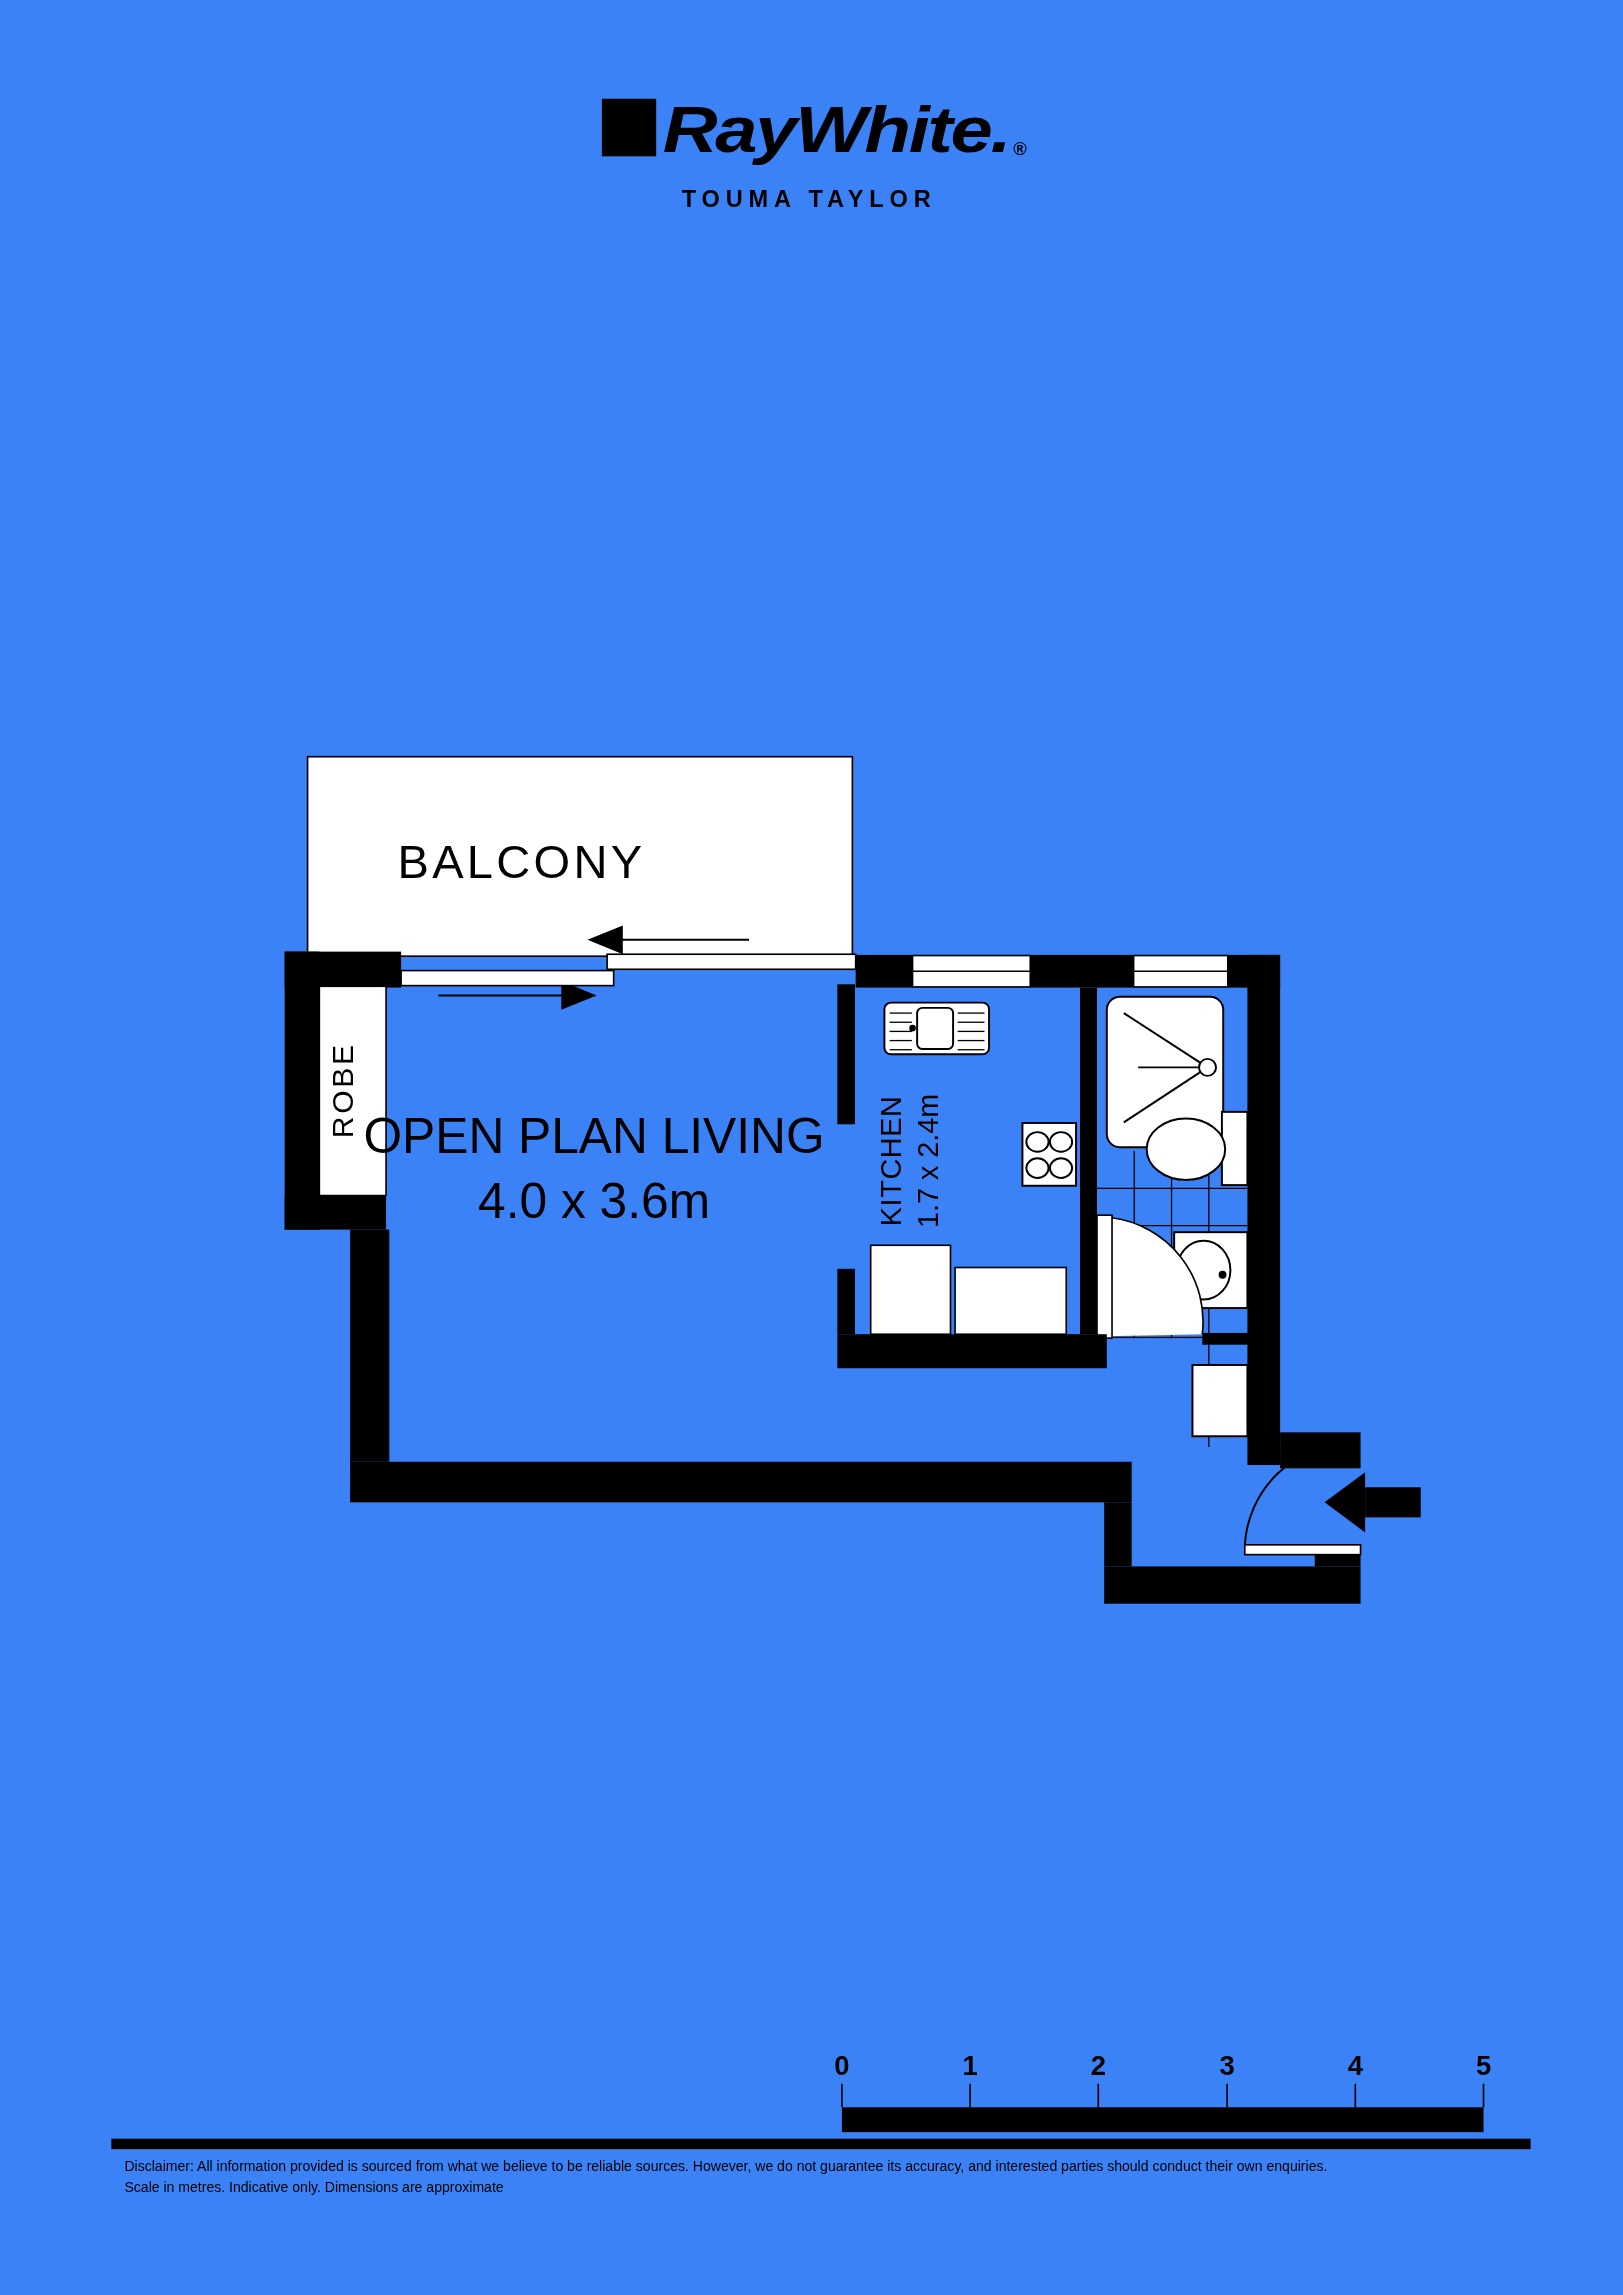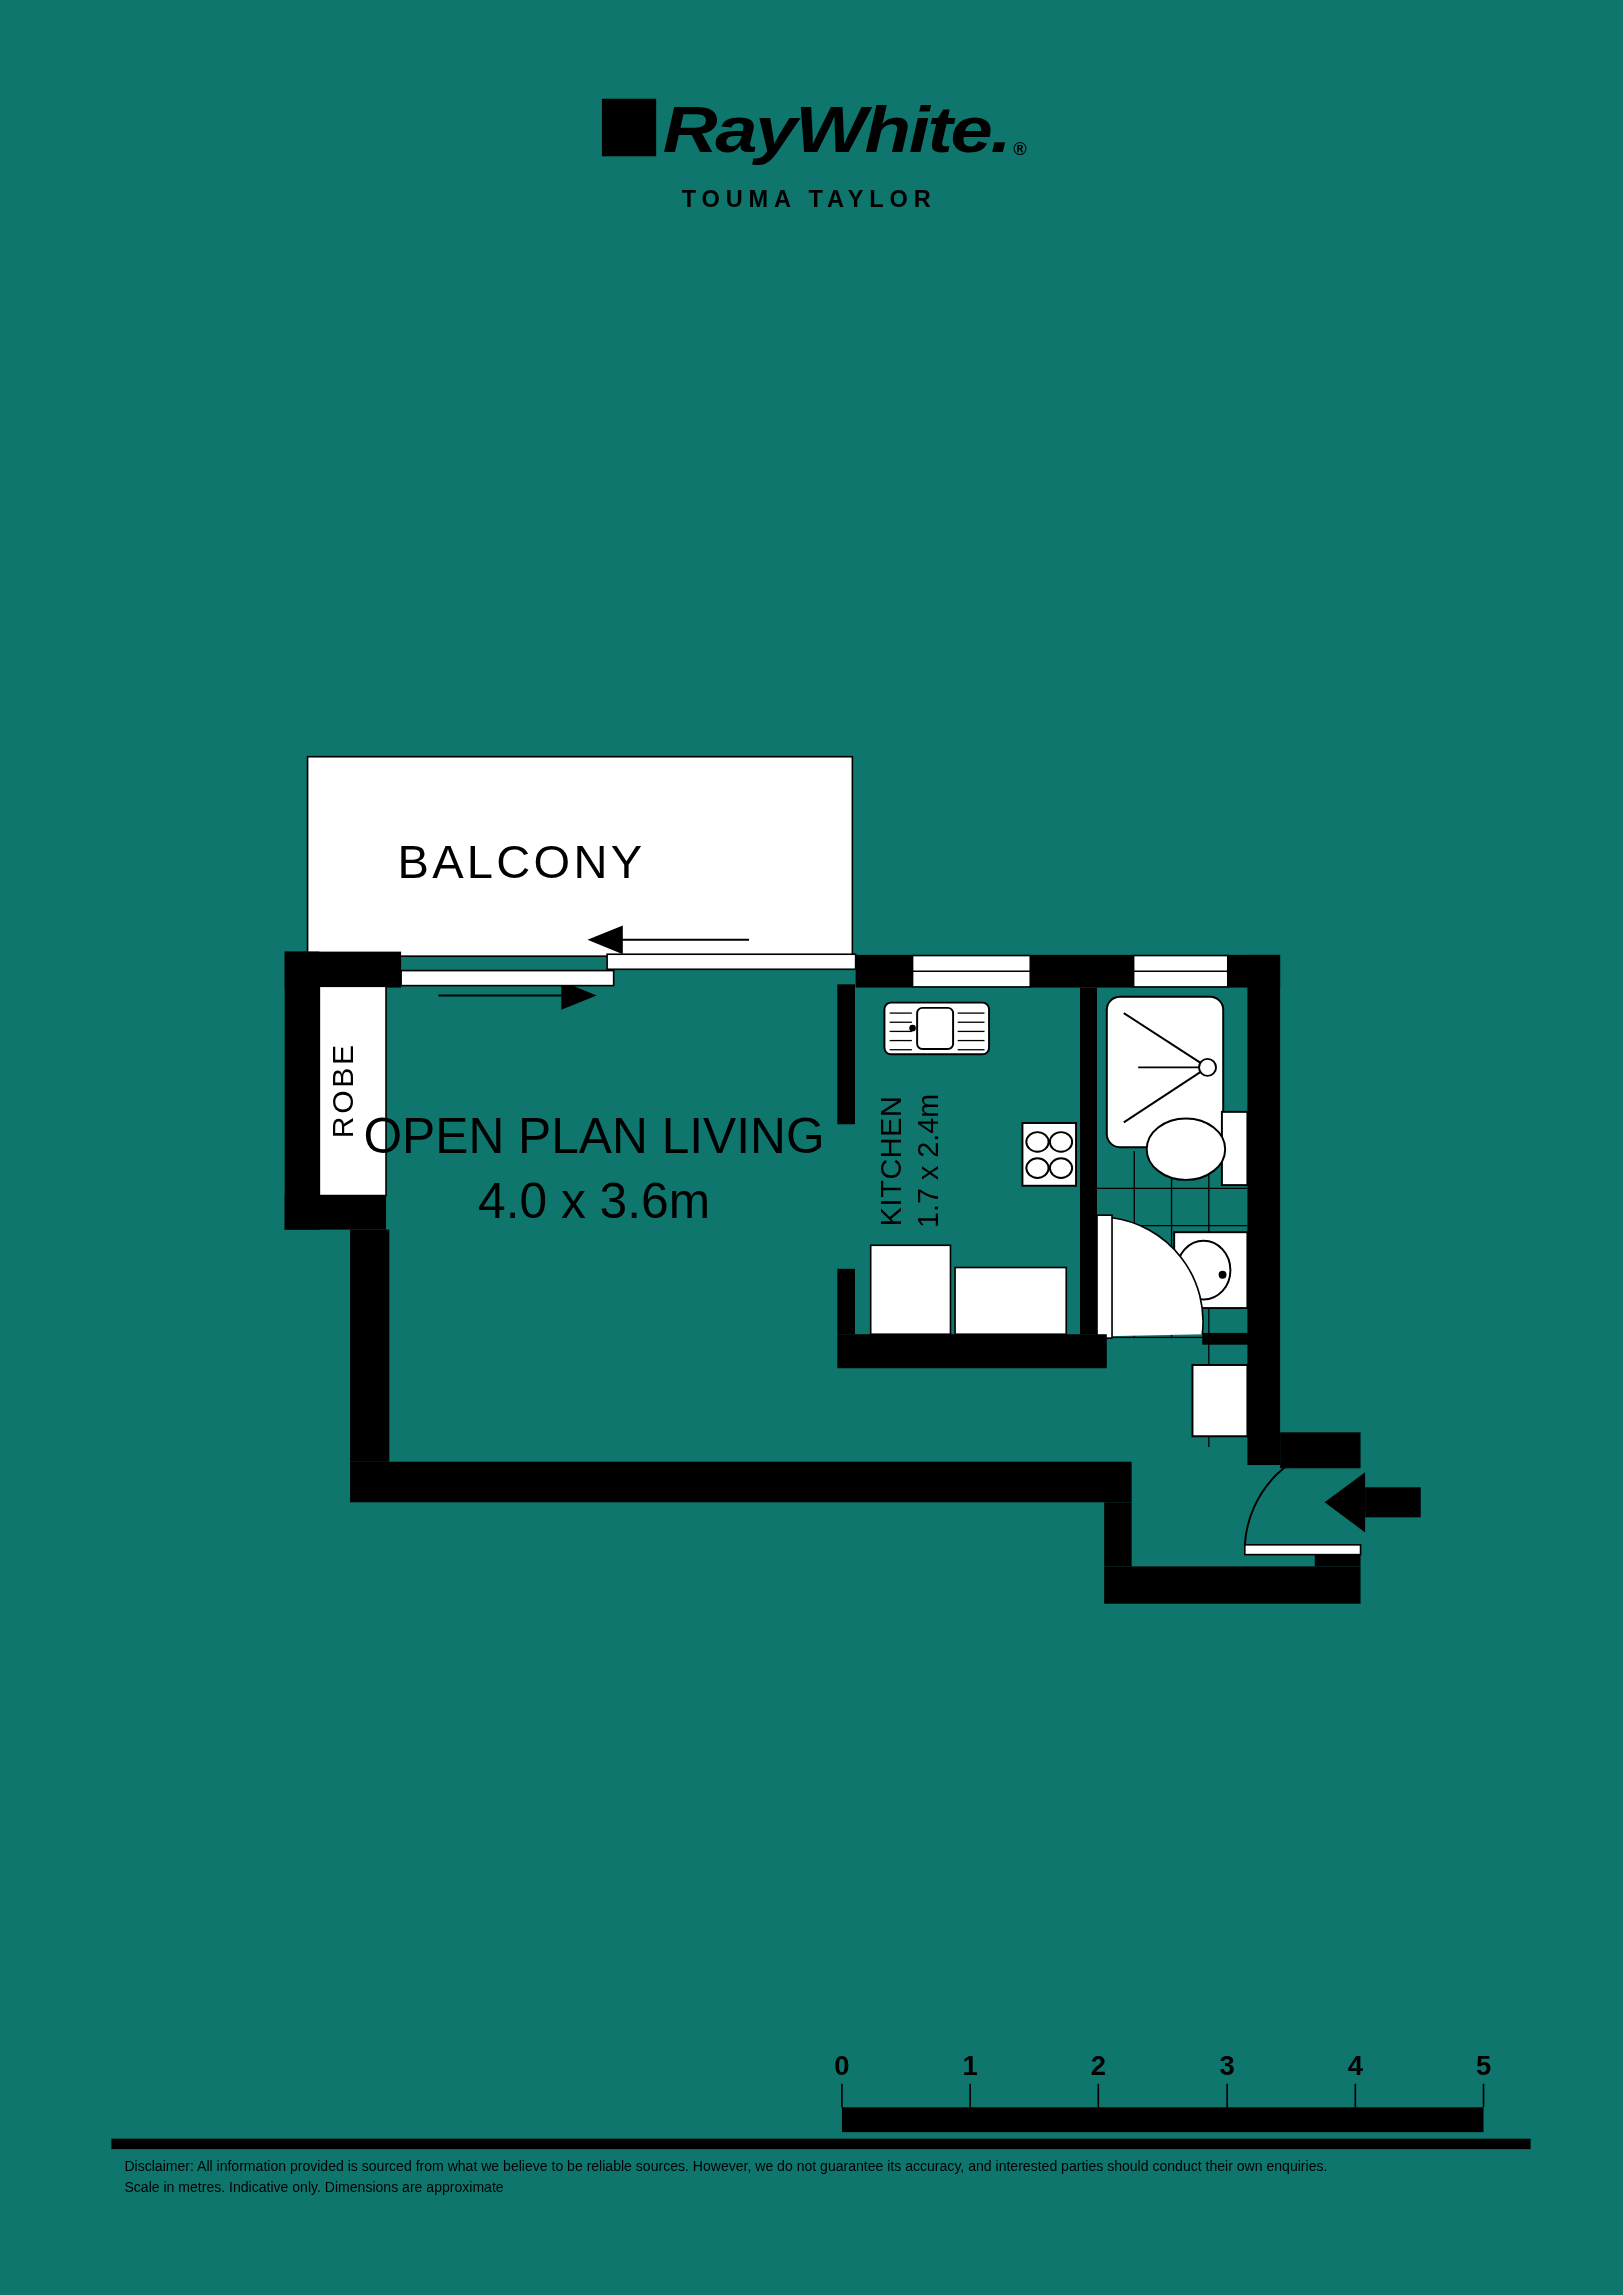--- a/index.html
+++ b/index.html
@@ -1,16 +1,16 @@
 <!DOCTYPE html>
 <html style="font-size:10.5px"><head>
 <meta charset="utf-8">
 <style>
   html,body{margin:0;padding:0;background:#ffffff;}
-  .page{position:relative;width:1623px;height:2295px;background:#0f766e;overflow:hidden;}
+  .page{position:relative;width:1623px;height:2295px;background:#3b82f6;overflow:hidden;}
   svg text{font-family:"Liberation Sans", sans-serif;fill:#000;}
   .brand-text{font-weight:bold;font-style:italic;letter-spacing:-3px;}
   .office-text{font-weight:bold;letter-spacing:9px;}
   .room-label{font-weight:normal;}
   .wall{fill:#000;stroke:none;}
   .thin{fill:#fff;stroke:#000;stroke-width:2.5;}
   .fixture{fill:#fff;stroke:#000;stroke-width:3;}
   .tick-num{font-weight:bold;}
   .disc{font-size:21.5px;}
 </style>

